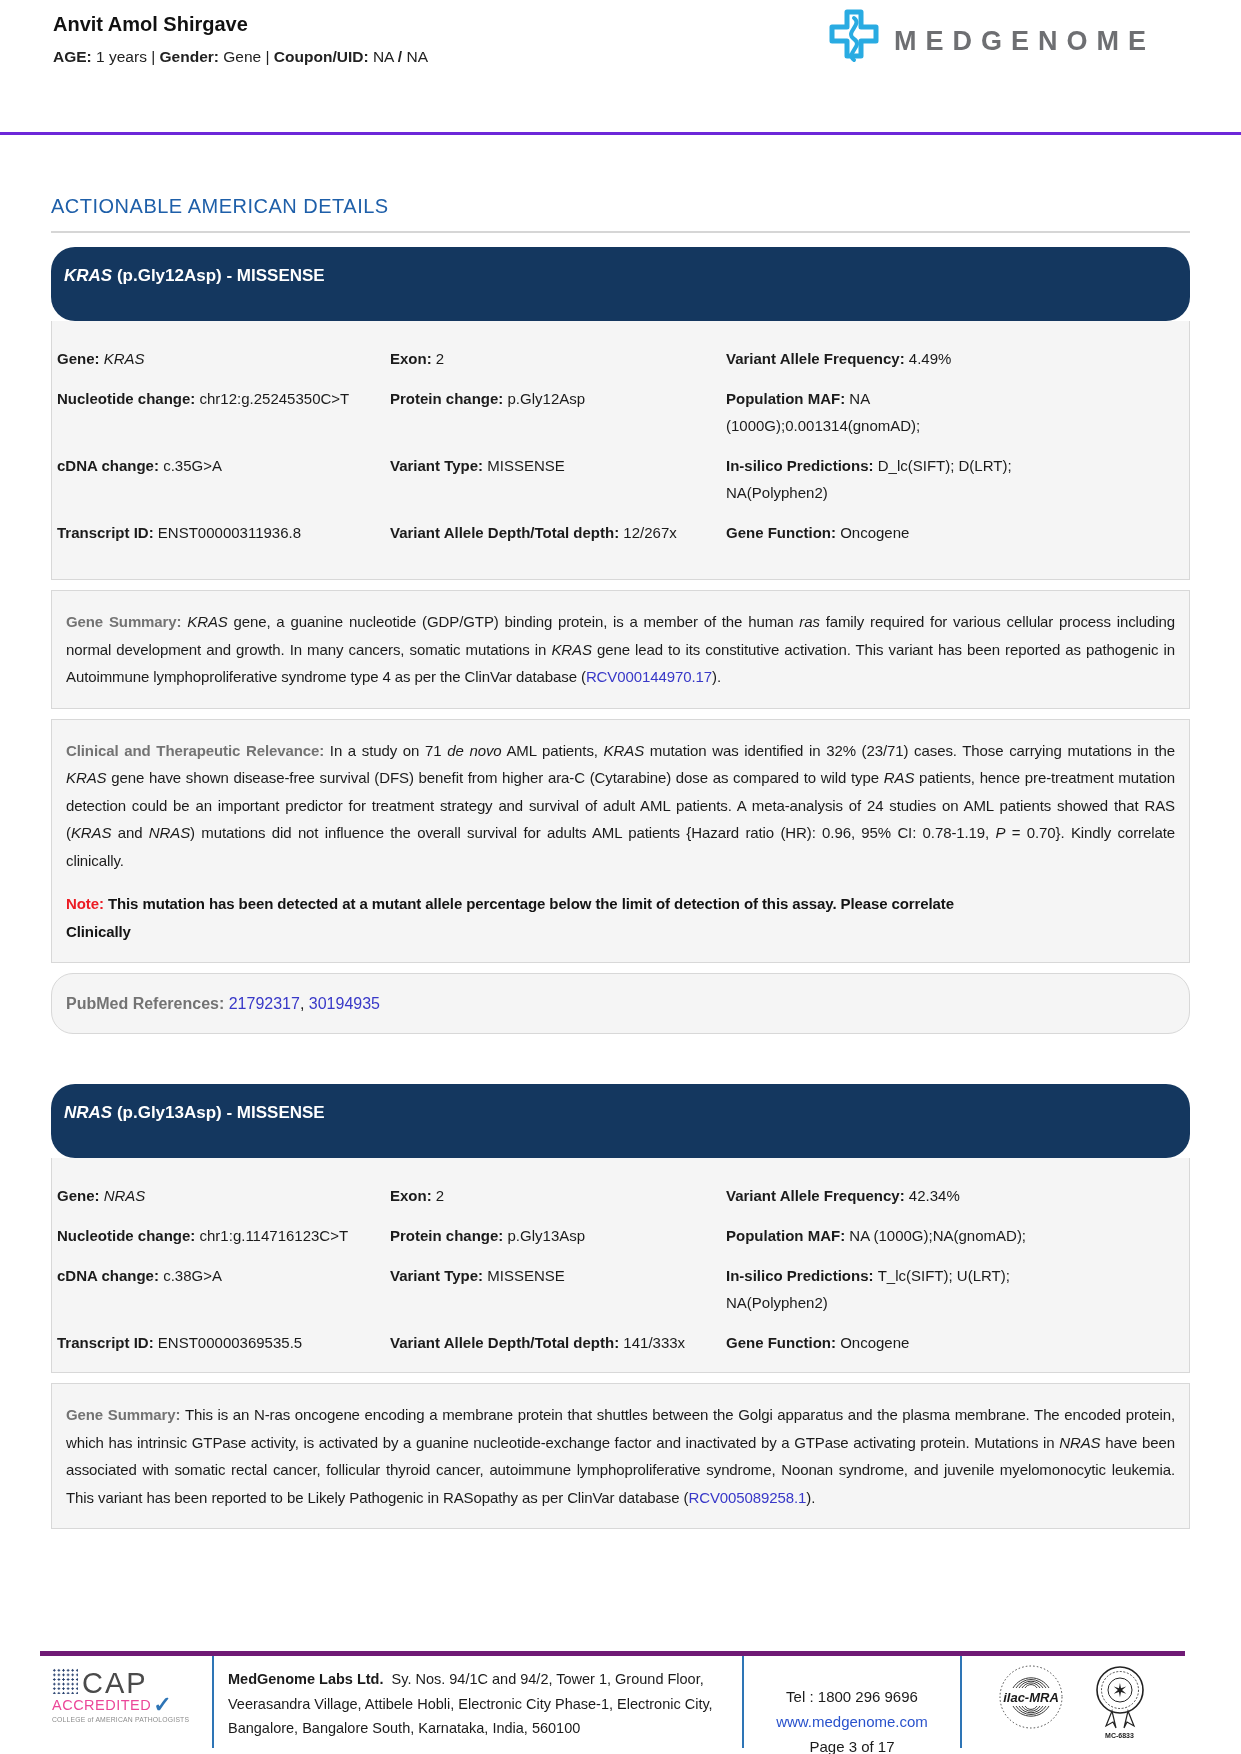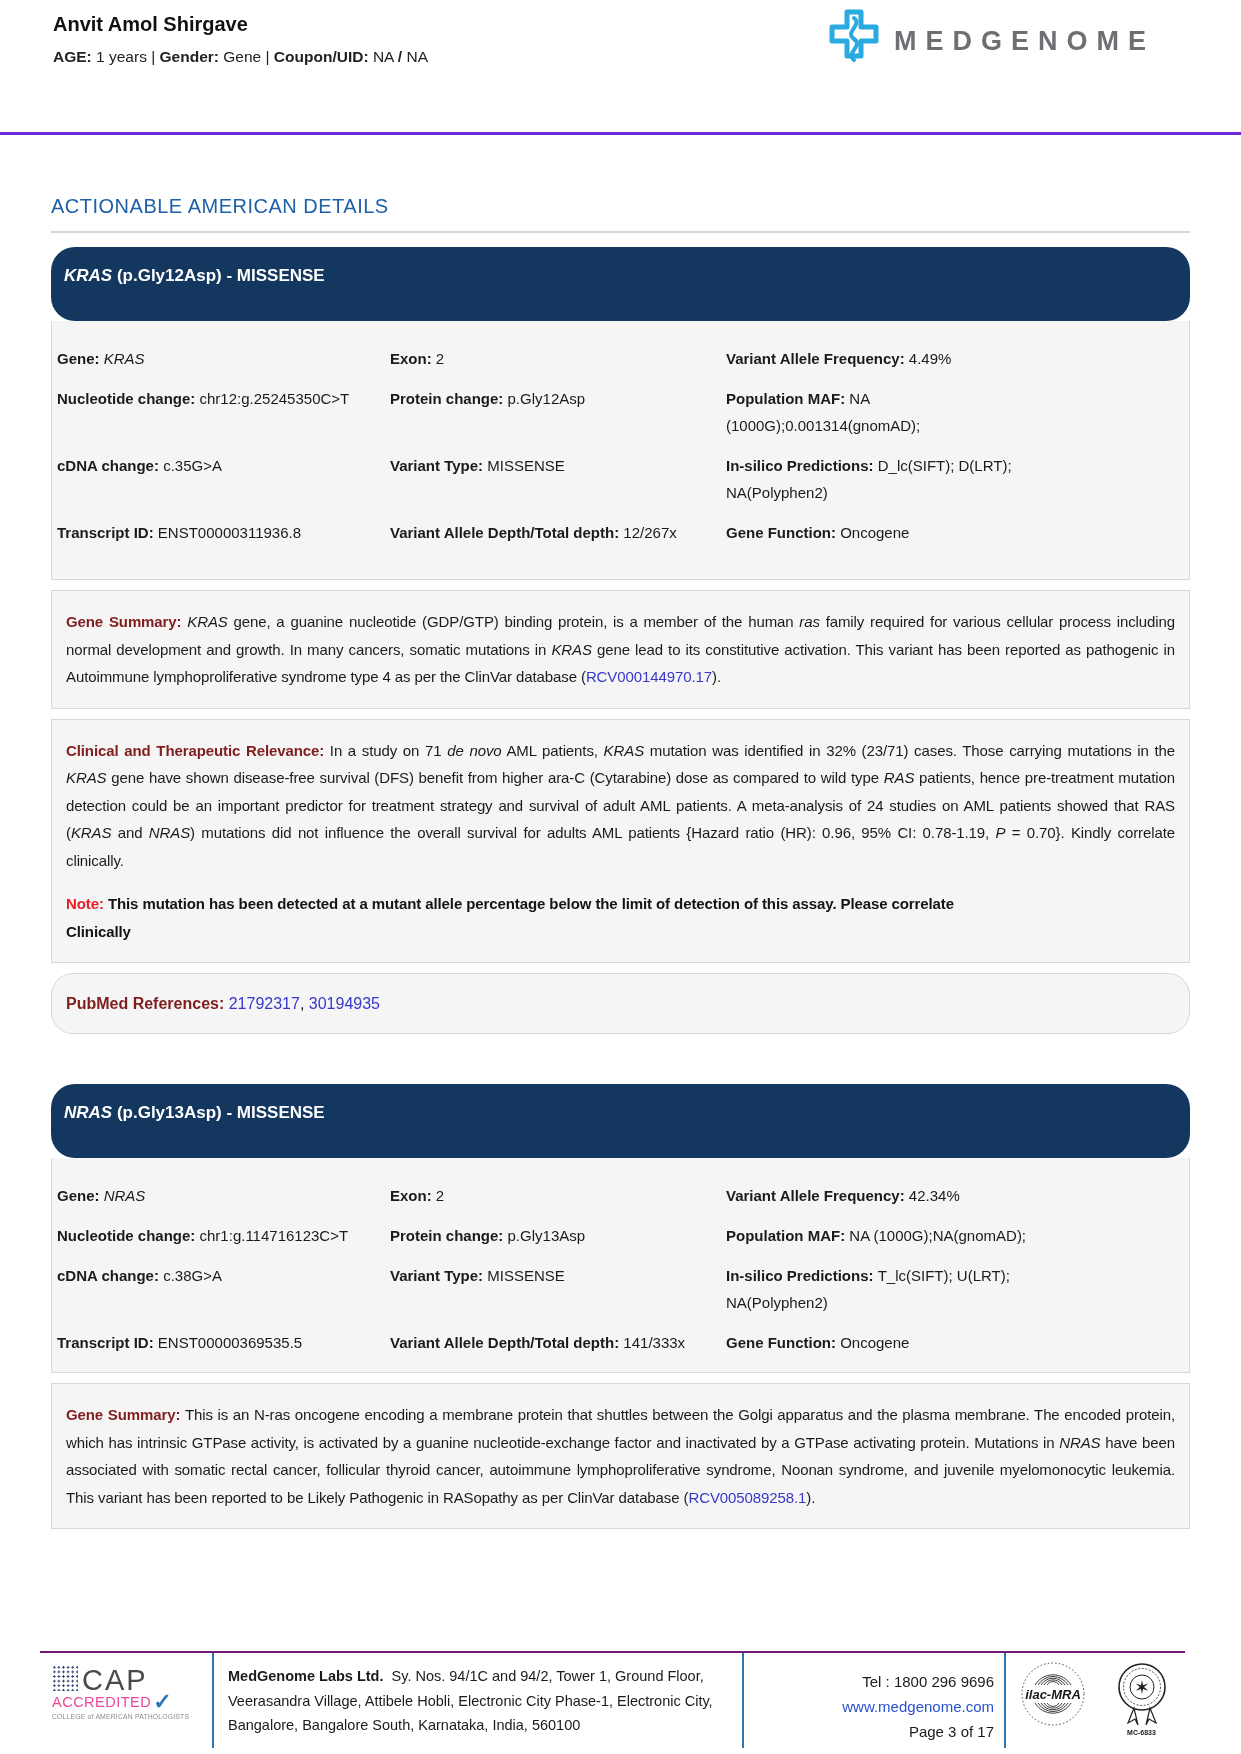--- a/index.html
+++ b/index.html
@@ -30,45 +30,45 @@
   .drow { display:grid; grid-template-columns:333px 336px 1fr; margin-bottom:13px; line-height:27px; }
   .dcell { white-space:pre-wrap; padding-right:8px; }
   .para-box { padding:17px 14px; font-size:15px; }
   .para { line-height:27.5px; text-align:justify; white-space:pre-wrap; letter-spacing:-0.1px; }
   .note-para { margin-top:16px; }
   .pubmed-box { padding:16px 14px; font-size:16px; line-height:27px;border-radius:22px; }
   .nras-gap { height:36px; }
   
   .b { font-weight:bold; }
   .i { font-style:italic; }
-  .h { color:#7f1d1d; font-weight:bold; }
+  .h { color:#737373; font-weight:bold; }
   .link { color:#3838c8; }
   .note { color:#ec1c24; font-weight:bold; }
   .nb { font-weight:bold; color:#141414; }
   
   .footer {
     position:absolute; left:40px; right:56px; bottom:6px;
-    border-top:2px solid #701a75; height:97px; display:flex;
+    border-top:5px solid #701a75; height:97px; display:flex;
   }
   .fdiv { width:2px; background:#2e75b6; }
   .fcell { padding:8px 10px; }
   .f-cap { width:172px; padding-top:12px; padding-left:12px; }
   .cap-row { display:flex; align-items:flex-end; gap:4px; }
   .cap-dots {
     width:26px; height:26px; margin-bottom:2px;
     background-image:radial-gradient(#27406e 1.1px, transparent 1.3px);
     background-size:4.6px 4.6px;
   }
   .cap-text { font-size:29px; color:#4a4a4a; letter-spacing:2px; line-height:26px; }
   .cap-row2 { display:flex; align-items:center; margin-top:1px; }
   .cap-accredited { font-size:14.5px; color:#ec4899; letter-spacing:0.5px; }
   .cap-check { color:#2e75b6; font-size:22px; font-weight:bold; margin-left:2px; line-height:14px; }
   .cap-college { font-size:6.8px; color:#8b8b8b; margin-top:3px; letter-spacing:0.2px; }
   .f-addr { width:528px; font-size:14.5px; line-height:24.5px; padding-top:11px; padding-left:14px; white-space:pre-wrap; }
-  .f-tel { width:260px; text-align:right; font-size:15px; line-height:25px; padding-top:16px; }
+  .f-tel { width:216px; text-align:center; font-size:15px; line-height:25px; padding-top:28px; }
   .f-tel .link { color:#2952cc; }
   .f-seals { flex:1; display:flex; justify-content:center; align-items:flex-start; gap:26px; padding-top:8px; }
   .mc-wrap { text-align:center; }
   .mc-label { font-size:7px; font-weight:bold; color:#222; margin-top:-2px; }
 </style>
 </head>
 <body>
 
 <div class="page-header">
   <div class="patient-name">Anvit Amol Shirgave</div>

